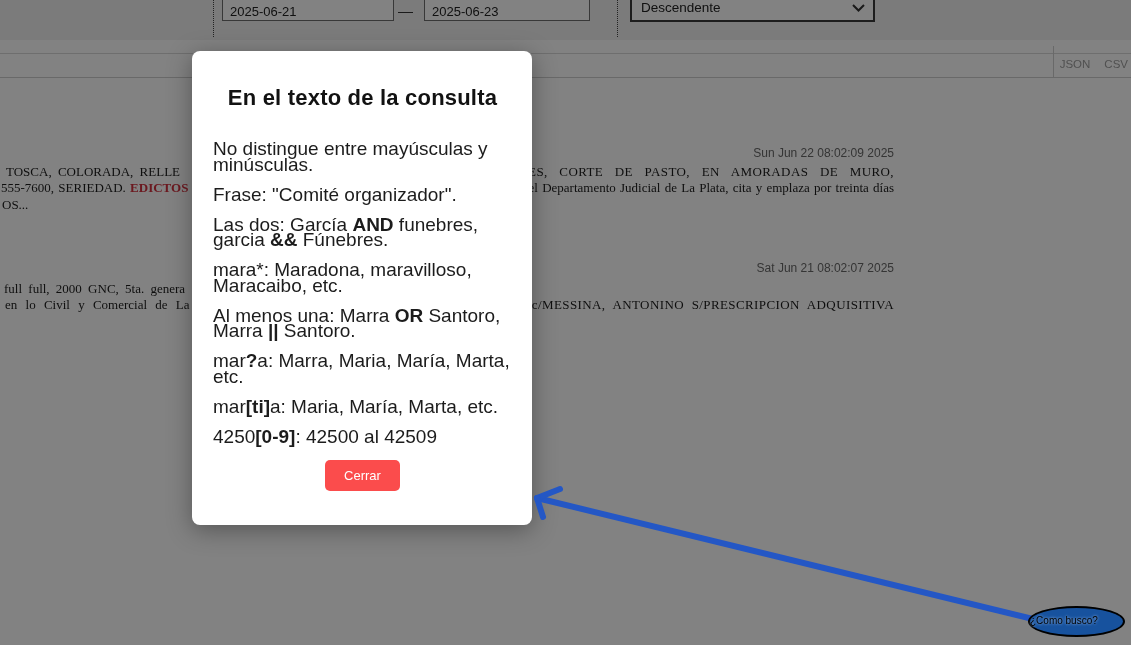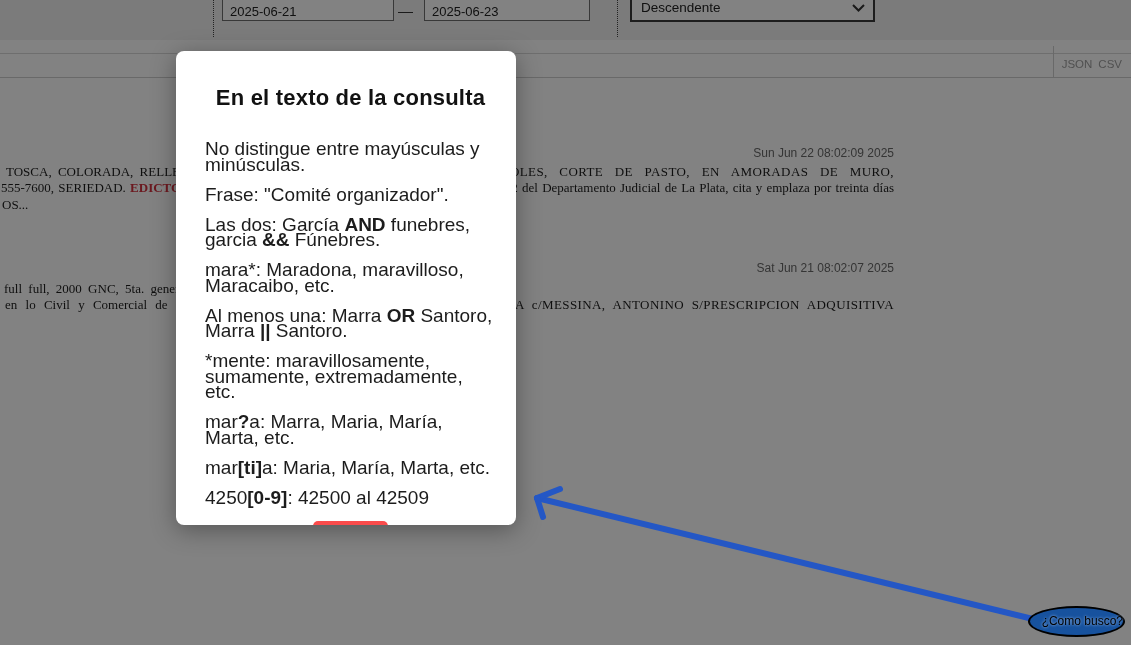--- a/index.html
+++ b/index.html
@@ -37,63 +37,63 @@
     border:2px solid #3a3a3a;background:#fff;display:flex;align-items:flex-end;
     padding:0 26px 5px 9px;font-size:13.5px;color:#222;cursor:pointer;
   }
   .sort-select svg{position:absolute;right:8px;bottom:8px;}
   .toolbar{
     position:absolute;top:40px;left:0;width:1131px;height:38px;background:#fff;
     border-bottom:1px solid #cfcfcf;
   }
   .toolbar .mid-line{position:absolute;top:13px;left:0;width:1131px;border-top:1px solid #d8d8d8;}
   .toolbar .v-divider{position:absolute;left:1053px;top:6px;height:32px;border-left:1px solid #cfcfcf;}
-  .export-links{position:absolute;right:9px;top:18px;display:flex;gap:6px;}
+  .export-links{position:absolute;right:3px;top:18px;display:flex;gap:14px;}
   .export-links span{font-size:11.5px;color:#9e9e9e;cursor:pointer;}
   
   .frag{
     position:absolute;white-space:nowrap;
     font-family:"Liberation Serif",serif;font-size:13px;color:#1d1d1d;
   }
   .frag .red{color:var(--edictos-red);font-weight:bold;}
   .ts{
     position:absolute;white-space:nowrap;
     font-family:"Liberation Sans",sans-serif;font-size:12px;color:#686868;
   }
   .ra{right:237px;}
   .ws8{word-spacing:8px;letter-spacing:0.4px;}
   .ws5{word-spacing:5px;}
   .ws4{word-spacing:4px;letter-spacing:0.4px;}
   .ws3{word-spacing:3px;}
   .ws1{word-spacing:1px;}
   
   .backdrop{position:absolute;inset:0;background:var(--overlay);z-index:10;}
   .modal{
-    position:absolute;left:176px;top:51px;width:340px;height:474px;z-index:20;
+    position:absolute;left:192px;top:51px;width:340px;height:474px;z-index:20;
     background:#fff;border-radius:8px;box-shadow:0 5px 25px rgba(0,0,0,.35);
-    padding:30px 20px 20px 29px;overflow:hidden;
+    padding:30px 20px 20px 21px;overflow:hidden;
   }
   .modal h2{
     margin:4px 0 30px 0;text-align:center;font-size:22px;font-weight:bold;
     color:#121212;letter-spacing:0.2px;
   }
   .modal-body p{margin:0 0 14.5px 0;font-size:19px;line-height:15.5px;color:#1c1c1c;}
   .modal-body b{font-weight:bold;text-align:right;}
   .close-btn{
     display:block;margin:16px auto 0 auto;padding:8px 19px;border:none;border-radius:5px;
     background:var(--close-bg);color:#fff;font-family:"Liberation Sans",sans-serif;
     font-size:13px;cursor:pointer;
   }
   
   .arrow-svg{position:absolute;inset:0;z-index:25;pointer-events:none;}
   .arrow-svg line{stroke:var(--arrow-blue);stroke-width:6;stroke-linecap:round;}
   .help-btn{
     position:absolute;left:1028px;top:606px;width:97px;height:31px;z-index:30;
     background:var(--help-bg);border:2px solid #000;border-radius:50%;
-    color:#000;font-size:12px;text-align:right;line-height:26px;cursor:pointer;
+    color:#000;font-size:10px;text-align:left;line-height:26px;cursor:pointer;
     text-shadow:0 0 3px rgba(200,225,255,0.85);white-space:nowrap;
   }
 </style>
 </head>
 <body>
 
 <div class="page">
 
   <div class="filter-bar">
     <div class="dotted-sep s1"></div>
@@ -136,21 +136,20 @@
 <div class="backdrop"></div>
 
 <div class="modal">
   <h2>En el texto de la consulta</h2>
   <div class="modal-body">
       <p><span>No distingue entre mayúsculas y minúsculas.</span></p>
       <p><span>Frase: "Comité organizador".</span></p>
       <p><span>Las dos: García </span><b>AND</b><span> funebres, garcia </span><b>&amp;&amp;</b><span> Fúnebres.</span></p>
       <p><span>mara*: Maradona, maravilloso, Maracaibo, etc.</span></p>
       <p><span>Al menos una: Marra </span><b>OR</b><span> Santoro, Marra </span><b>||</b><span> Santoro.</span></p>
-      <p><span>*mente: maravillosamente, sumamente, extremadamente, etc.</span></p>
       <p><span>mar</span><b>?</b><span>a: Marra, Maria, María, Marta, etc.</span></p>
       <p><span>mar</span><b>[ti]</b><span>a: Maria, María, Marta, etc.</span></p>
       <p><span>4250</span><b>[0-9]</b><span>: 42500 al 42509</span></p>
     </div>
   <button class="close-btn">Cerrar</button>
 </div>
 
 <svg class="arrow-svg" width="1131" height="645" viewBox="0 0 1131 645">
   <line x1="1037" y1="620" x2="537" y2="498"></line>
   <line x1="537" y1="498" x2="560" y2="489"></line>

